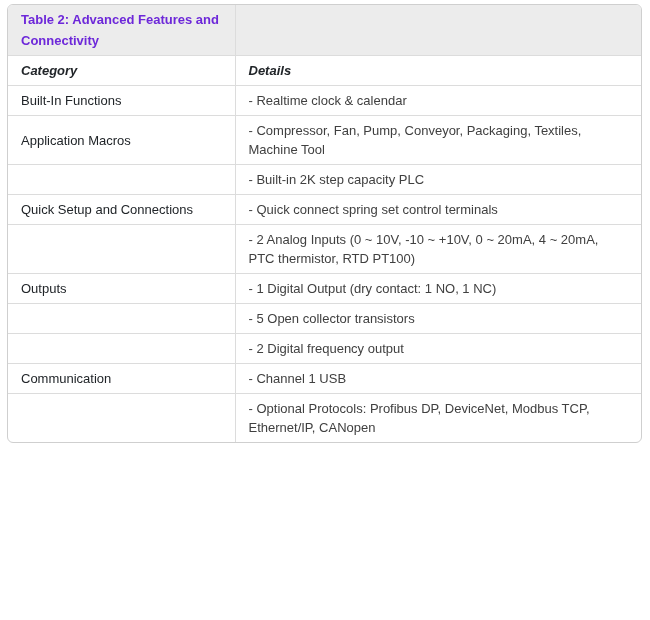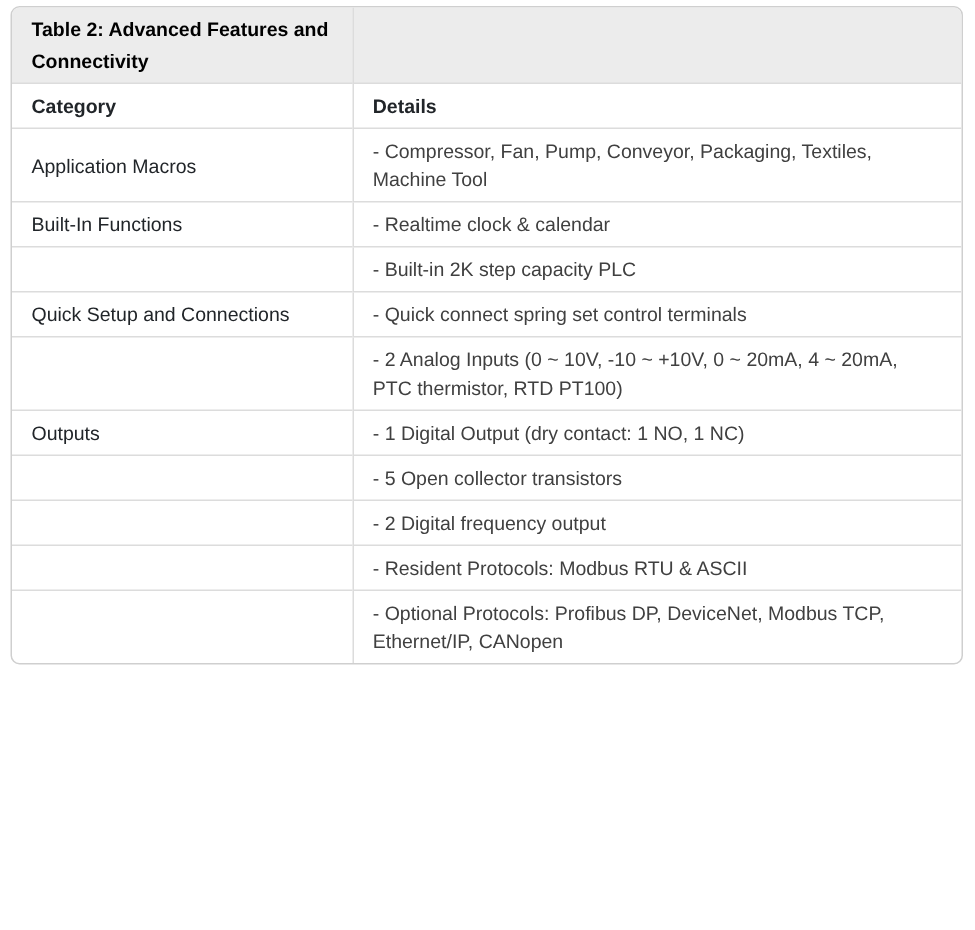--- a/index.html
+++ b/index.html
@@ -36,27 +36,28 @@
     font-weight: normal;
   }
   table.spec td:first-child, table.spec th:first-child {
     width: 227px;
     border-right: 1px solid #dcdcdc;
   }
   tr.title-row td {
     background: #ececec;
     border-top: none;
     font-weight: bold;
-    color: #000000;
+    color: #6d28d9;
     padding: 4px 13px;
     line-height: 21px;
   }
   tr.header-row th {
     font-weight: bold;
     color: #212529;
+    font-style: italic;
   }
   td.cat {
     font-weight: bold;
     color: #212529;
   }
   td.det {
     color: #404040;
   }
 </style>
 </head>
@@ -69,26 +70,26 @@
         <td>Table 2: Advanced Features and Connectivity</td>
         <td></td>
       </tr>
       <tr class="header-row">
         <th>Category</th>
         <th>Details</th>
       </tr>
     </thead>
     <tbody>
         <tr>
+          <td class="cat">Built-In Functions</td>
+          <td class="det">- Realtime clock &amp; calendar</td>
+        </tr>
+        <tr>
           <td class="cat">Application Macros</td>
           <td class="det">- Compressor, Fan, Pump, Conveyor, Packaging, Textiles, Machine Tool</td>
-        </tr>
-        <tr>
-          <td class="cat">Built-In Functions</td>
-          <td class="det">- Realtime clock &amp; calendar</td>
         </tr>
         <tr>
           <td class="cat"></td>
           <td class="det">- Built-in 2K step capacity PLC</td>
         </tr>
         <tr>
           <td class="cat">Quick Setup and Connections</td>
           <td class="det">- Quick connect spring set control terminals</td>
         </tr>
         <tr>
@@ -101,22 +102,22 @@
         </tr>
         <tr>
           <td class="cat"></td>
           <td class="det">- 5 Open collector transistors</td>
         </tr>
         <tr>
           <td class="cat"></td>
           <td class="det">- 2 Digital frequency output</td>
         </tr>
         <tr>
-          <td class="cat"></td>
-          <td class="det">- Resident Protocols: Modbus RTU &amp; ASCII</td>
+          <td class="cat">Communication</td>
+          <td class="det">- Channel 1 USB</td>
         </tr>
         <tr>
           <td class="cat"></td>
           <td class="det">- Optional Protocols: Profibus DP, DeviceNet, Modbus TCP, Ethernet/IP, CANopen</td>
         </tr>
       </tbody>
   </table>
 </div>
 
 </body></html>

